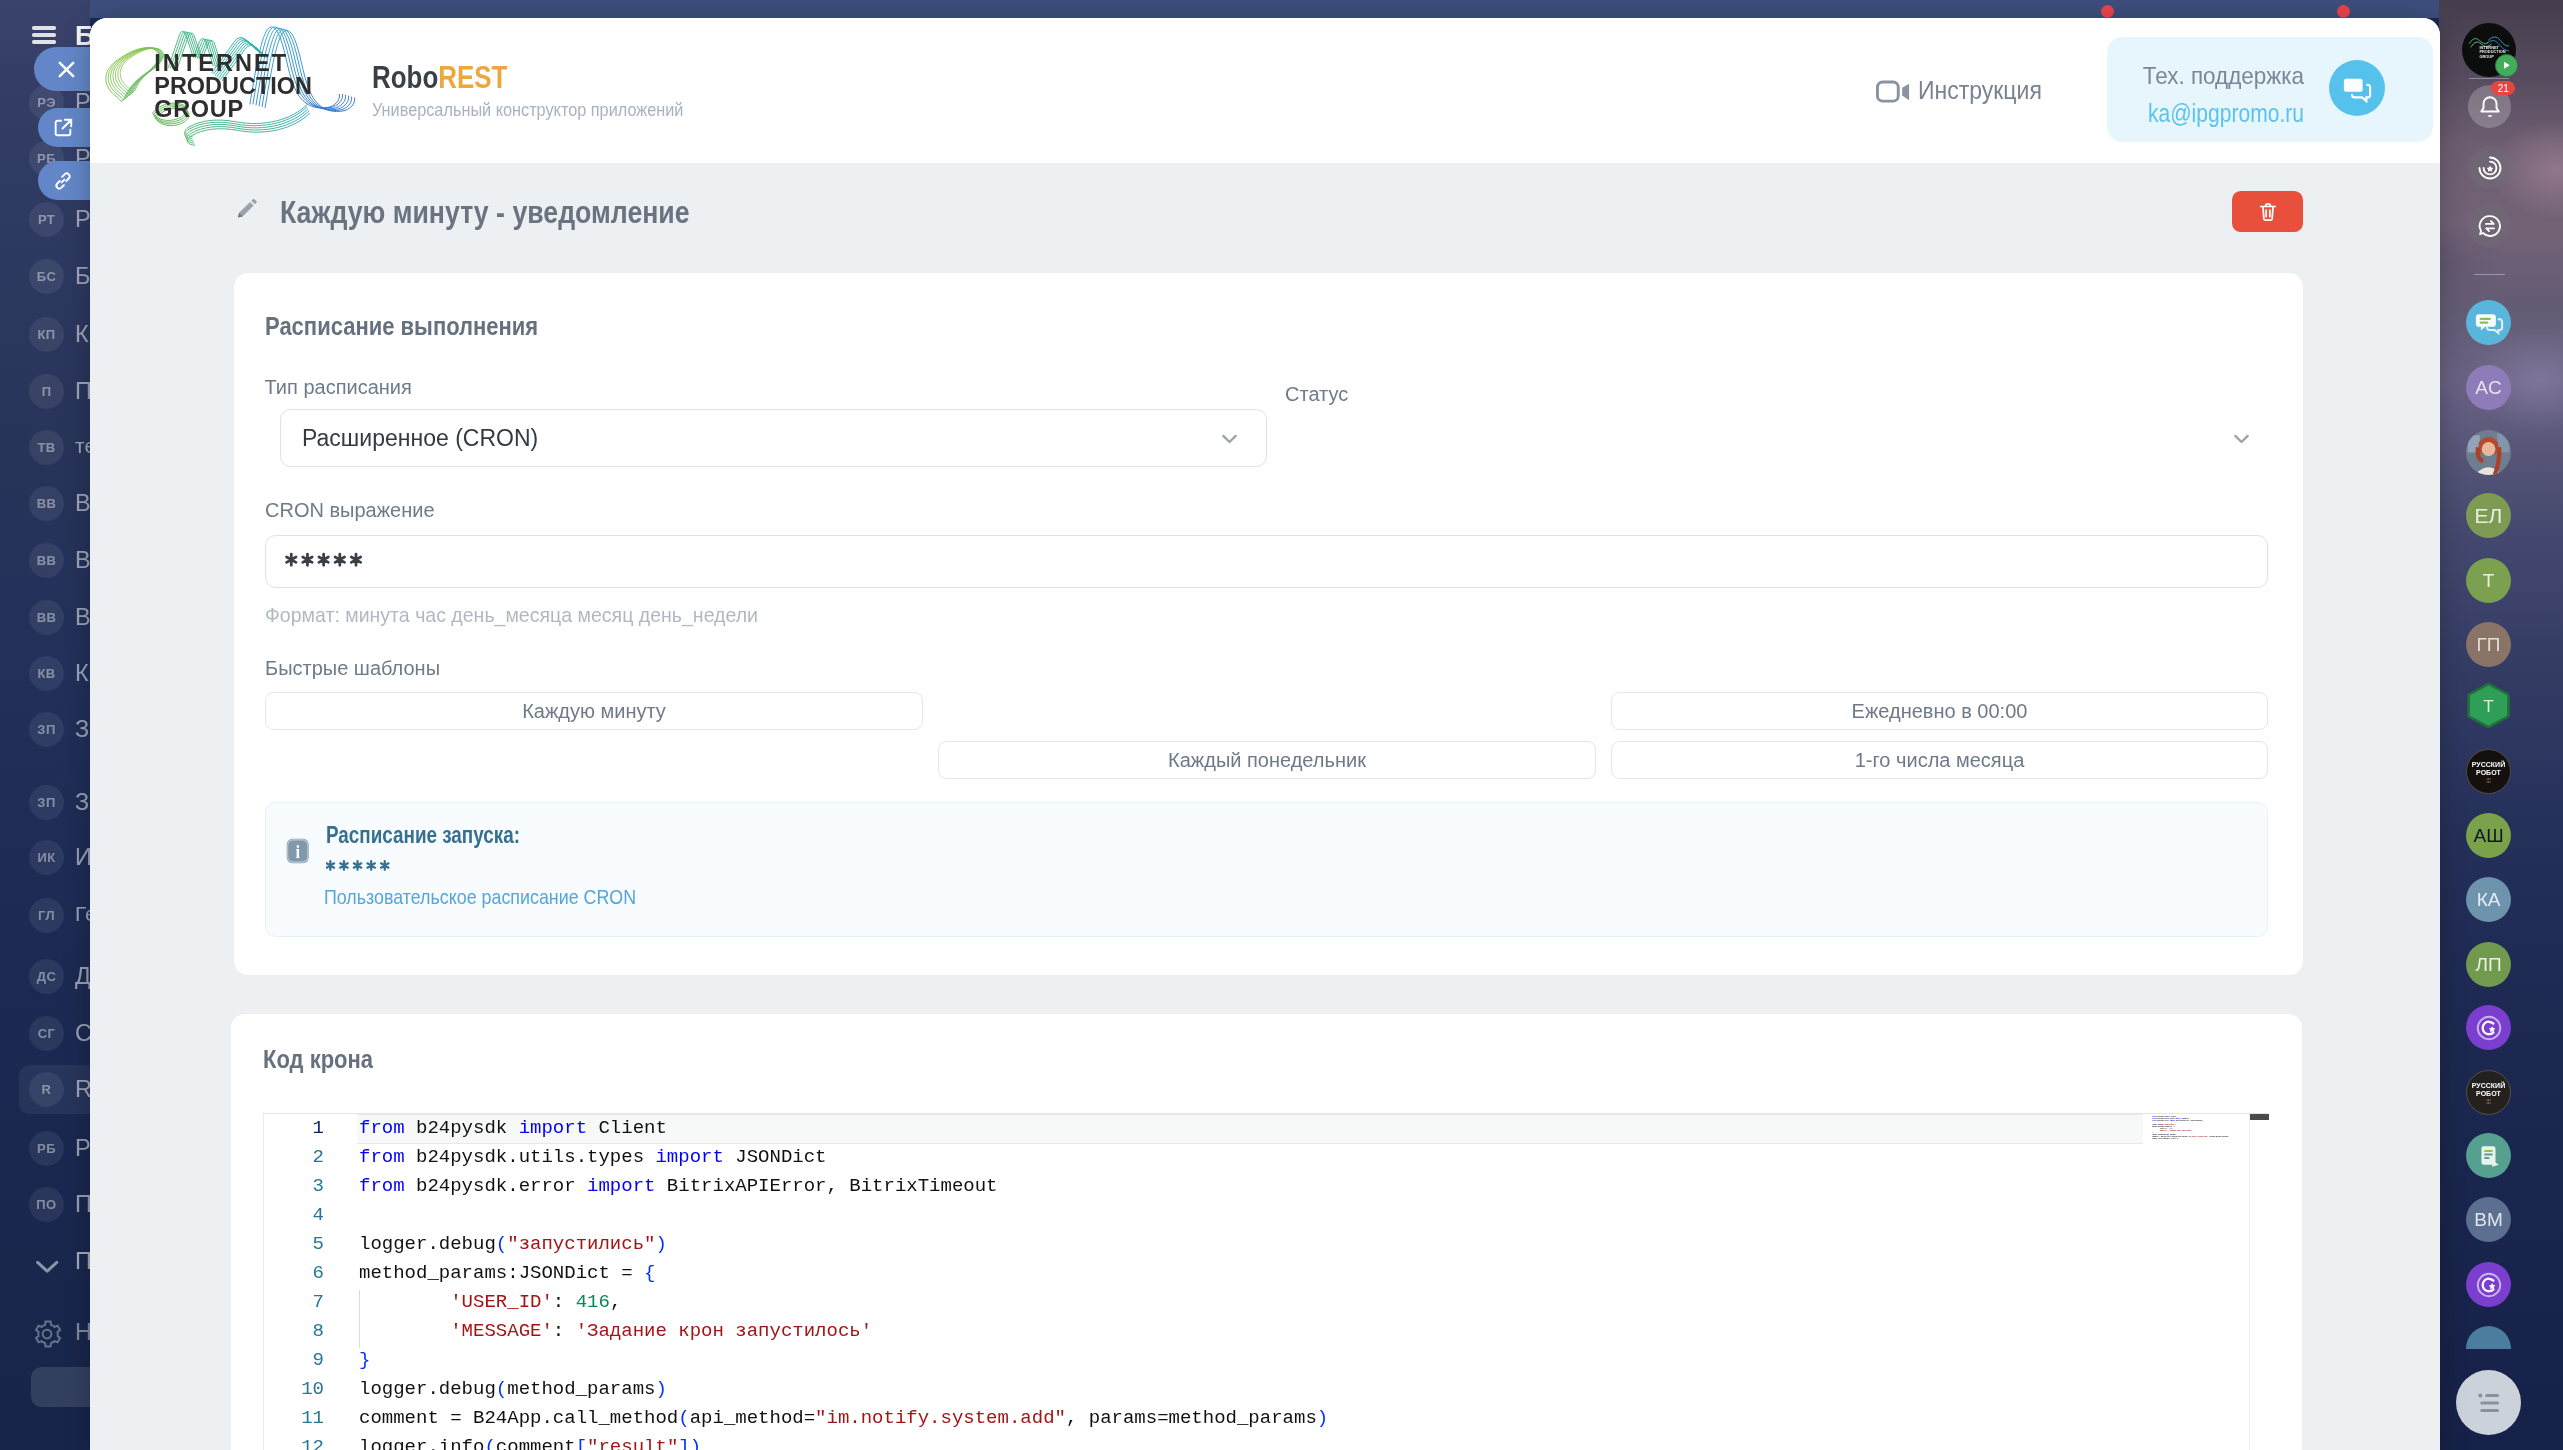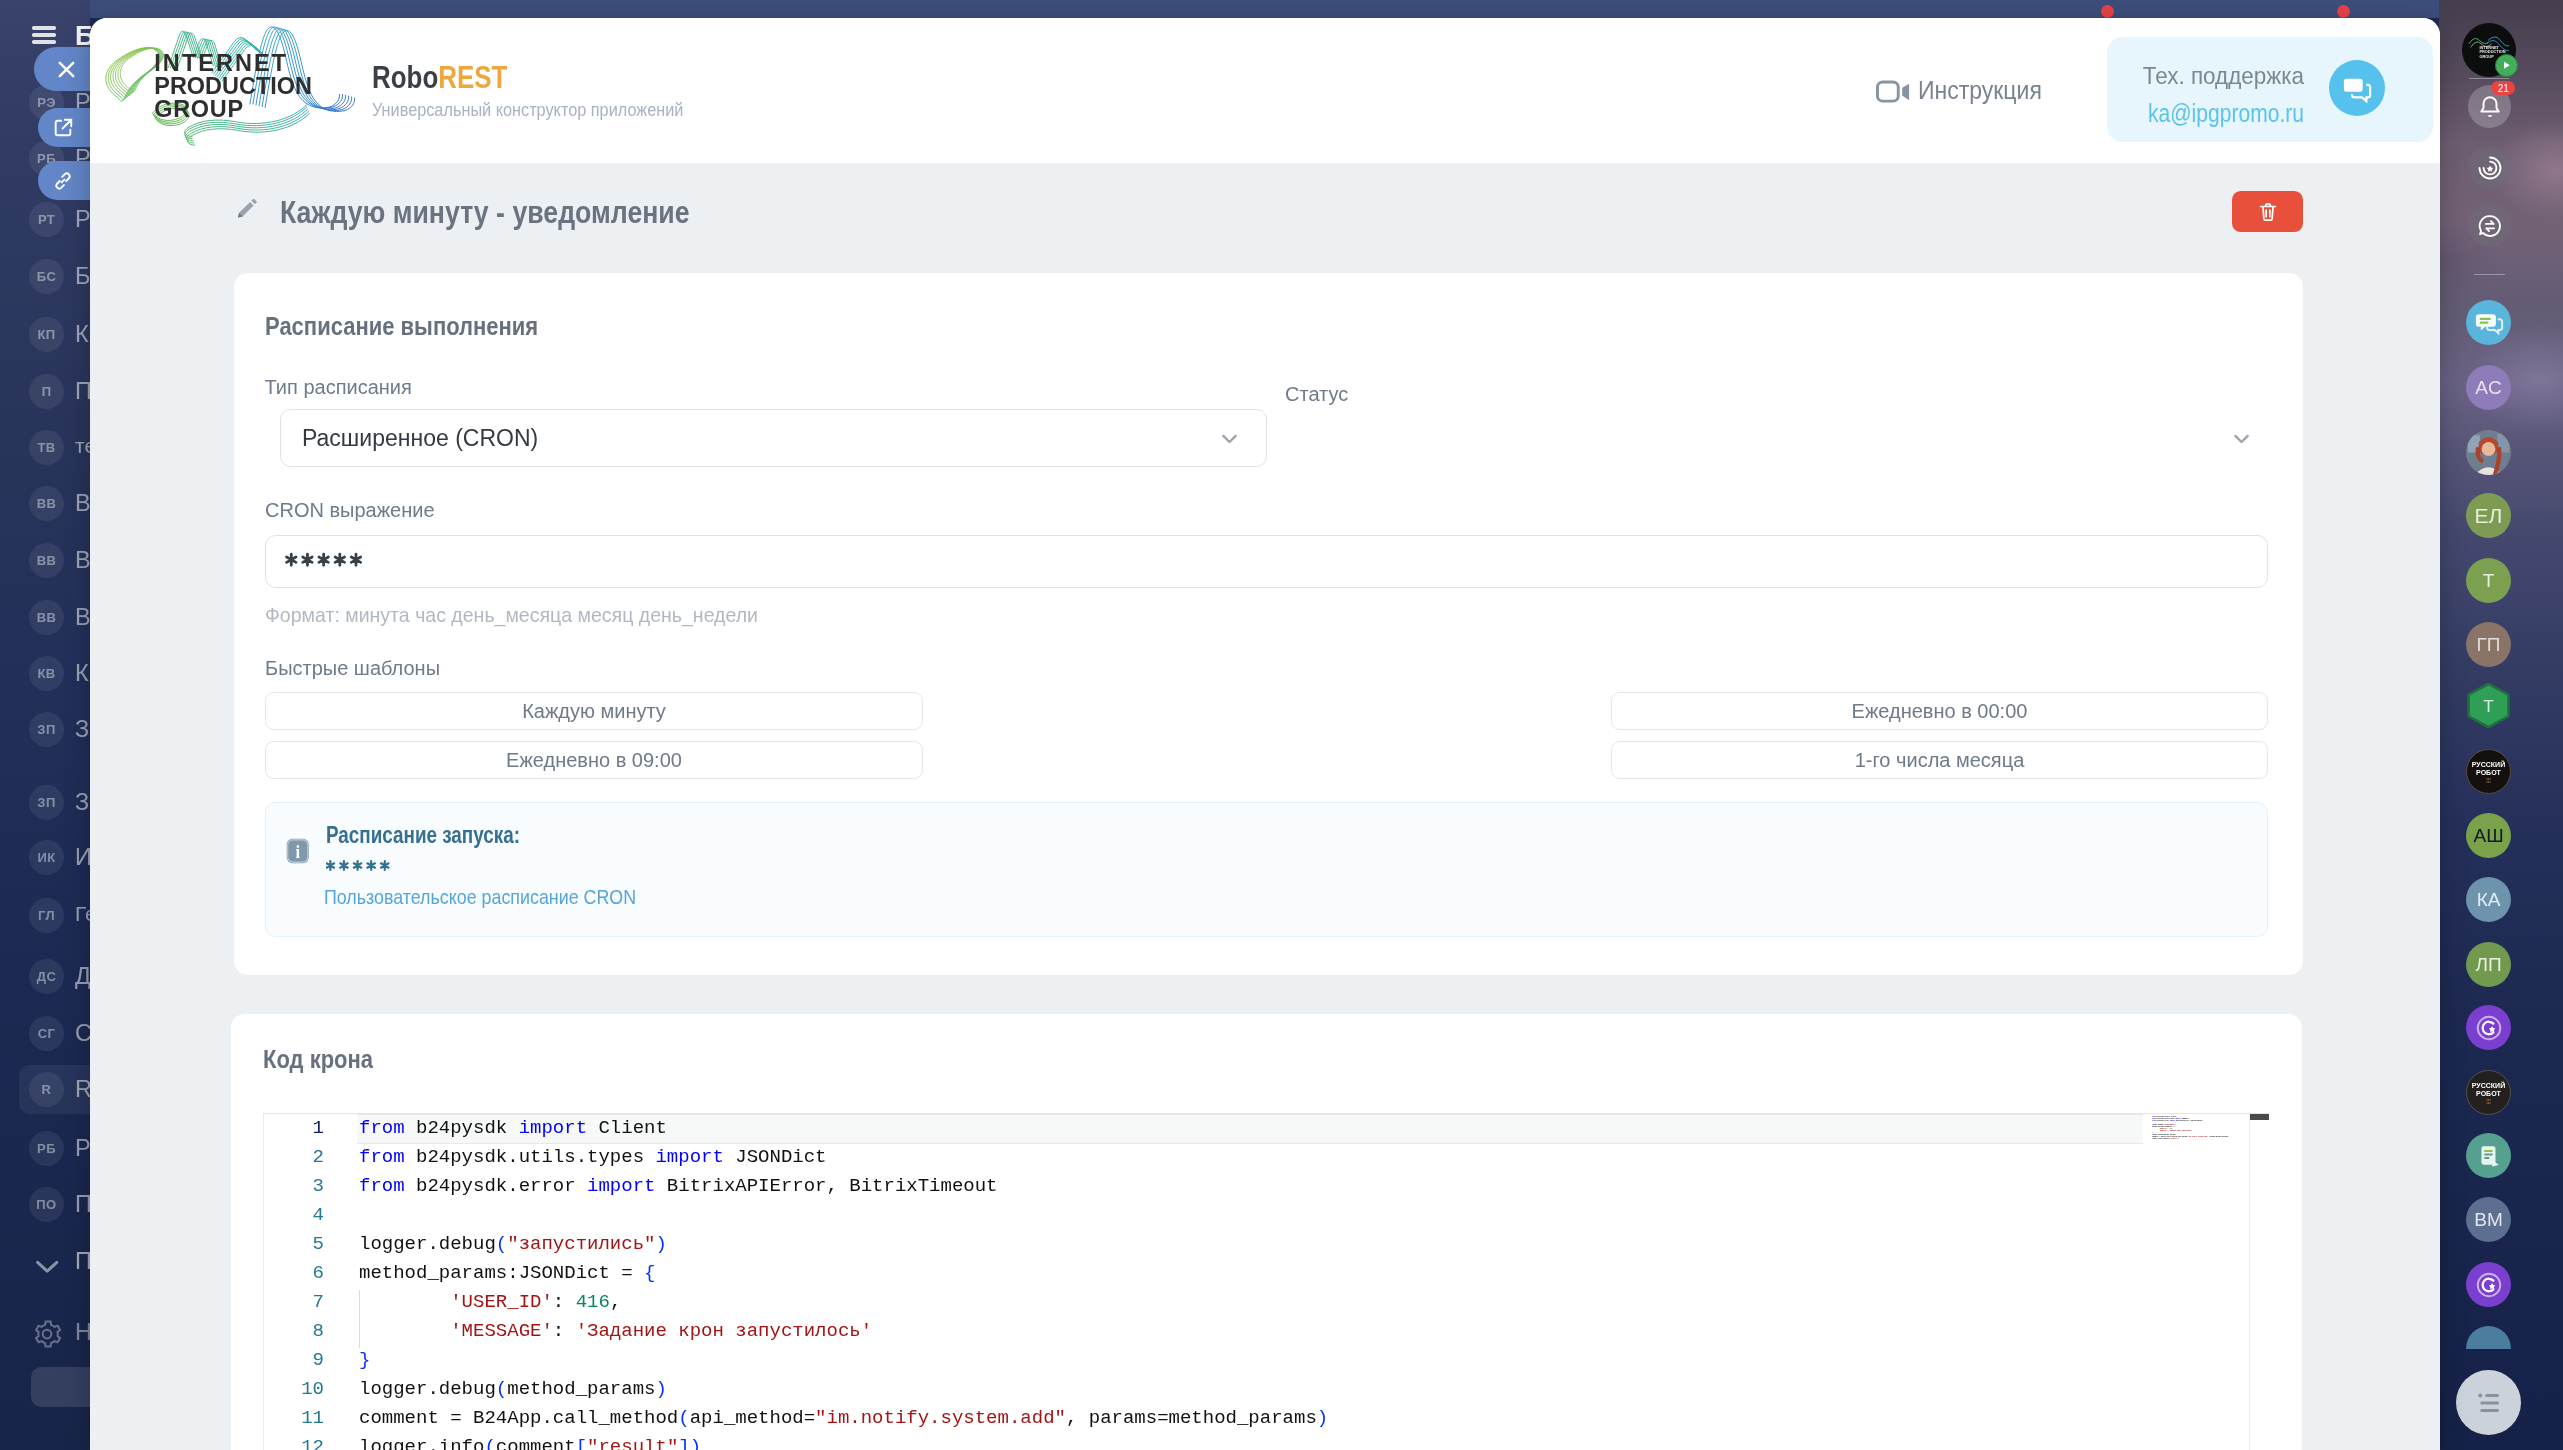--- a/index.html
+++ b/index.html
@@ -441,21 +441,21 @@
           </g>
         <g transform="translate(81.4,10)">
             <path d="M0 -6.5 L0 6.5 M-5.4 -3.1 L5.4 3.1 M-5.4 3.1 L5.4 -3.1"></path>
           </g>
       </g>
     </svg>
     <div class="abs" style="left:31px;top:330px;font-size:21px;color:#b0b9c3;transform:scaleX(0.93);transform-origin:0 0;white-space:nowrap">Формат: минута час день_месяца месяц день_недели</div>
     <div class="abs" style="left:31px;top:384px;font-size:20px;color:#6d7b8a">Быстрые шаблоны</div>
     <div class="tbtn" style="left:31px;top:419px;width:658px">Каждую минуту</div>
     <div class="tbtn" style="left:1377px;top:419px;width:657px">Ежедневно в 00:00</div>
-    <div class="tbtn" style="left:31px;top:468px;width:658px">Ежедневно в 09:00</div>
+    <div class="tbtn" style="left:704px;top:468px;width:658px">Каждый понедельник</div>
     <div class="tbtn" style="left:1377px;top:468px;width:657px">1-го числа месяца</div>
 
     <div class="abs" style="left:31px;top:529px;width:2003px;height:135px;background:#f8fcff;border:1.7px solid #e3f1fb;border-radius:10.5px">
       <svg class="abs" style="left:20px;top:35px" width="23.5" height="26" viewBox="0 0 34 34" preserveAspectRatio="none">
         <rect x="1" y="1" width="32" height="32" rx="8" fill="#7f98ac"></rect>
         <rect x="2.5" y="2.5" width="29" height="29" rx="7" fill="none" stroke="#ffffff" stroke-opacity="0.5" stroke-width="1.5"></rect>
         <text x="17" y="26" text-anchor="middle" font-family="Liberation Serif" font-weight="bold" font-size="24" fill="#fff">i</text>
       </svg>
       <div class="abs" style="left:60px;top:19px;font-size:23px;font-weight:bold;color:#35708f;transform:scaleX(0.82);transform-origin:0 0;white-space:nowrap">Расписание запуска:</div>
       <svg class="abs" style="left:60px;top:56px" width="65" height="13" viewBox="0 0 75 15">

